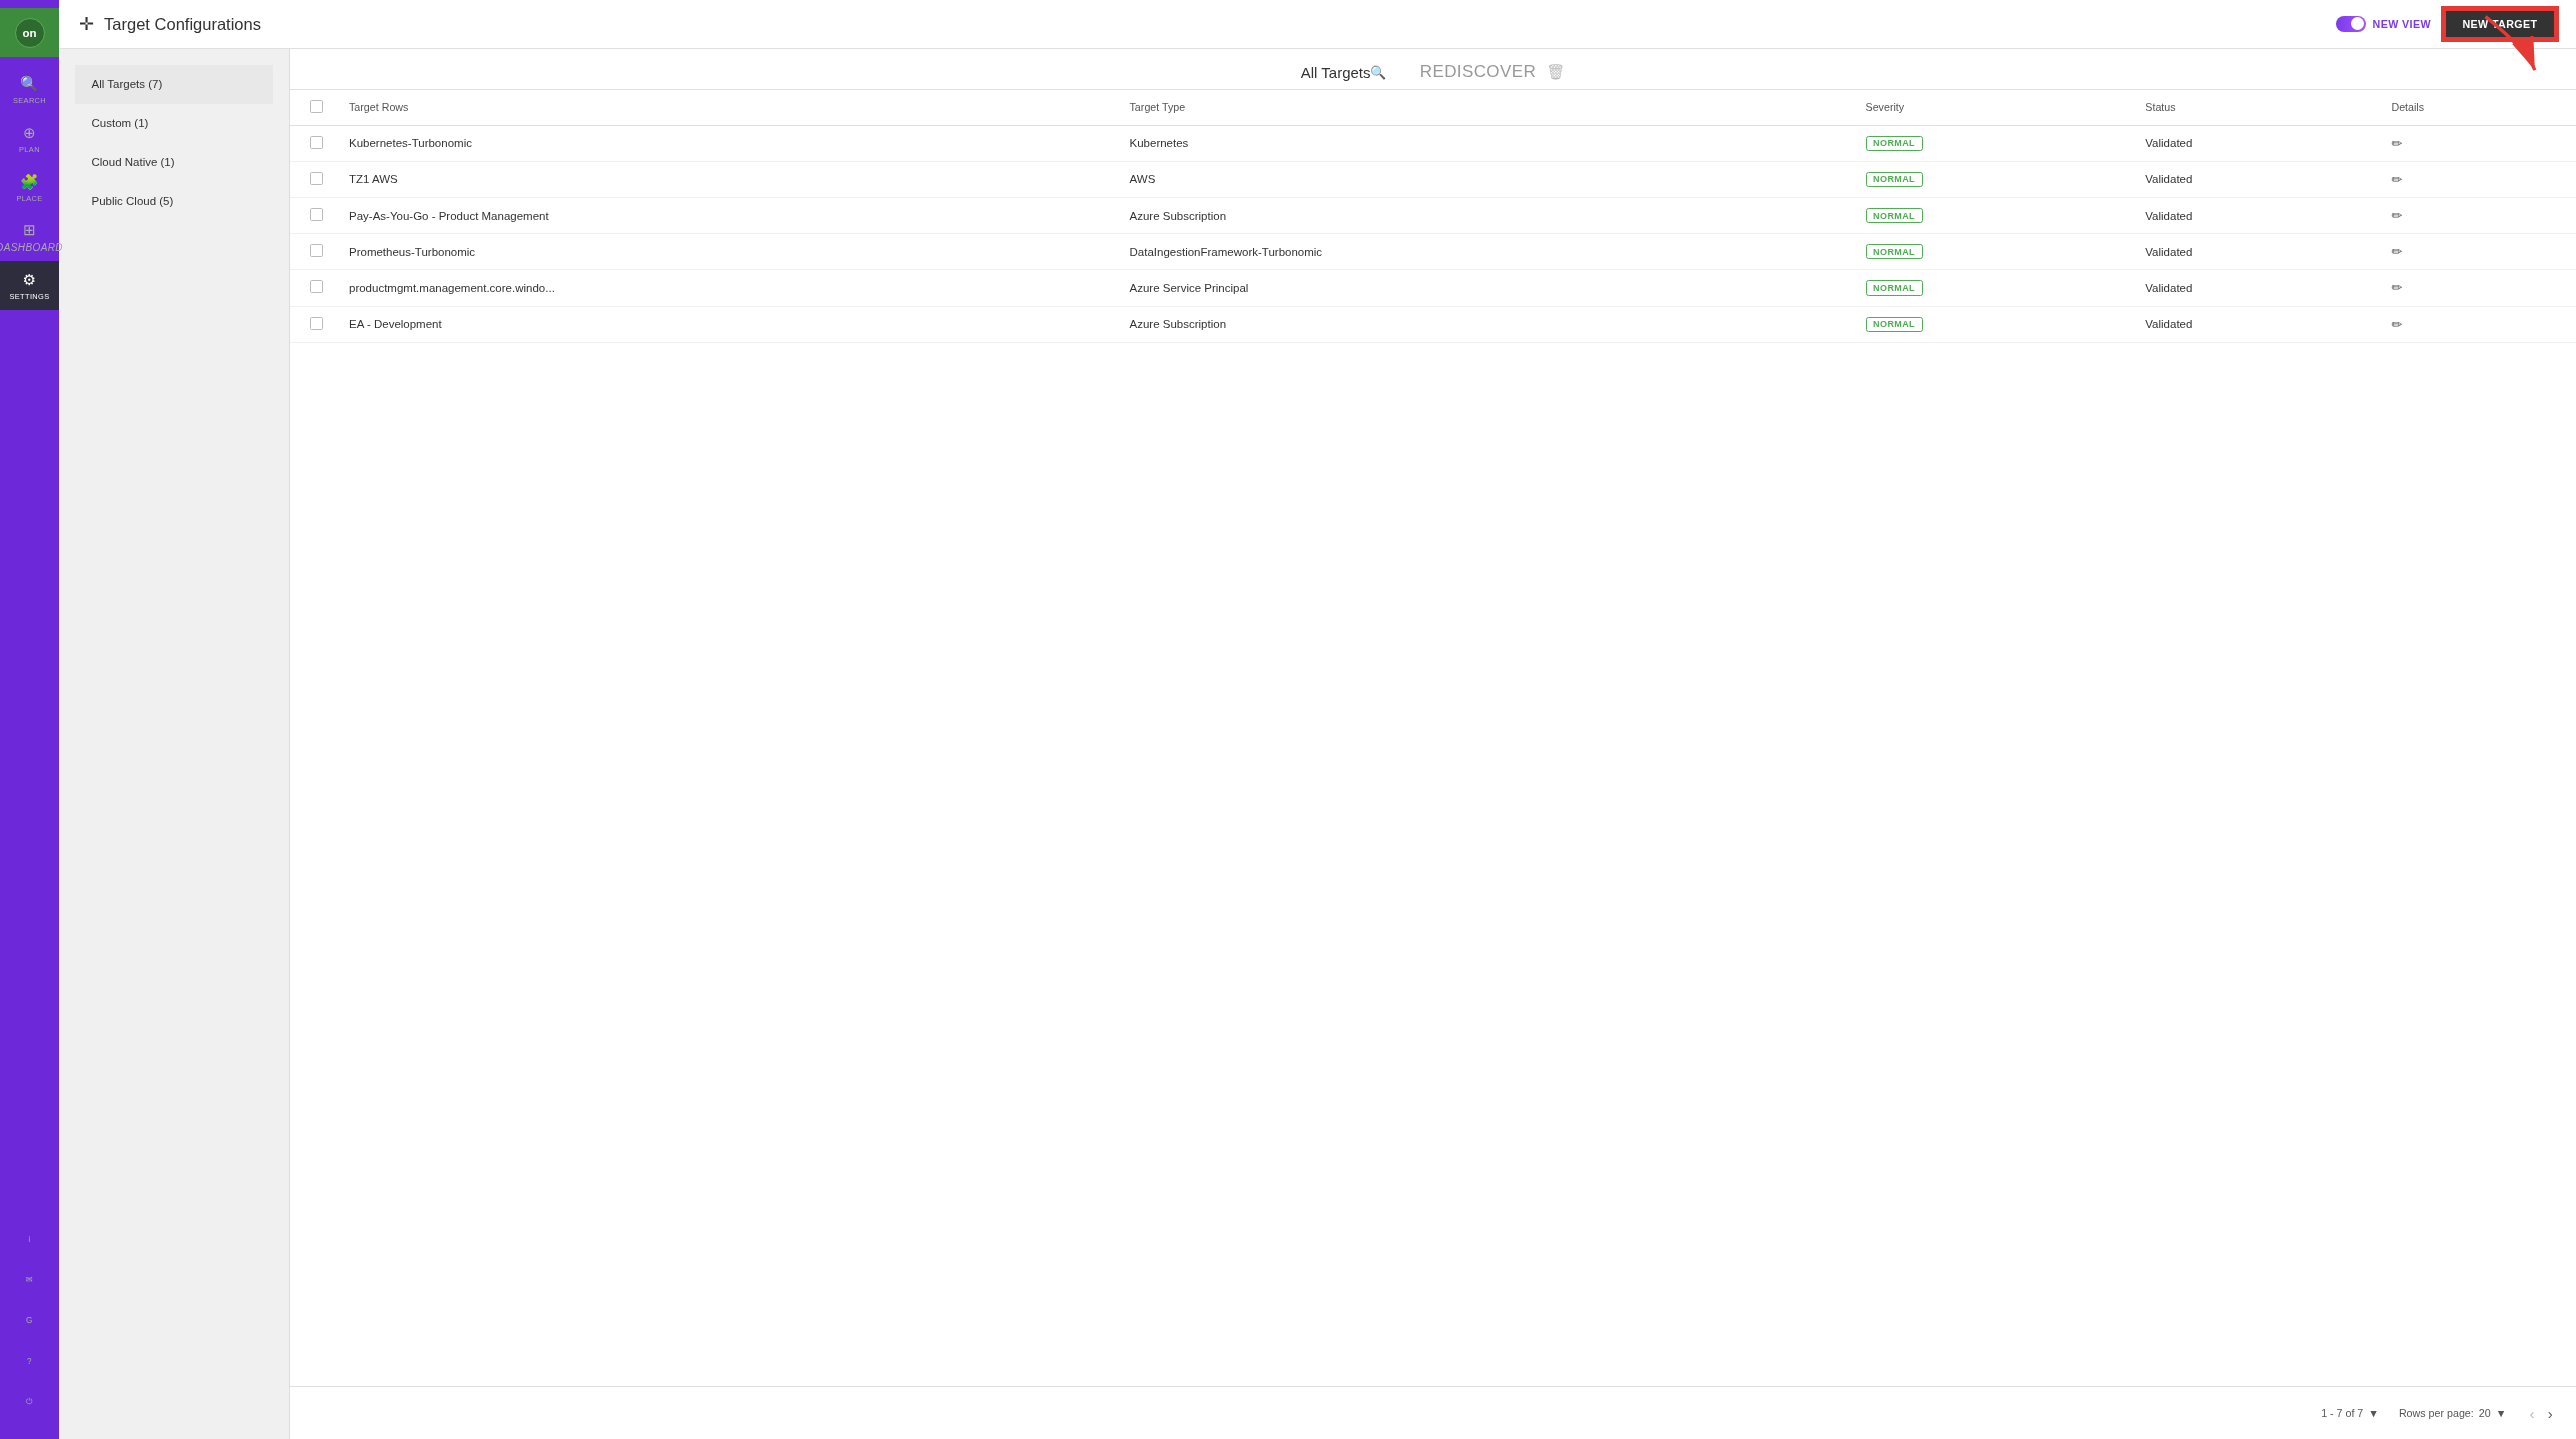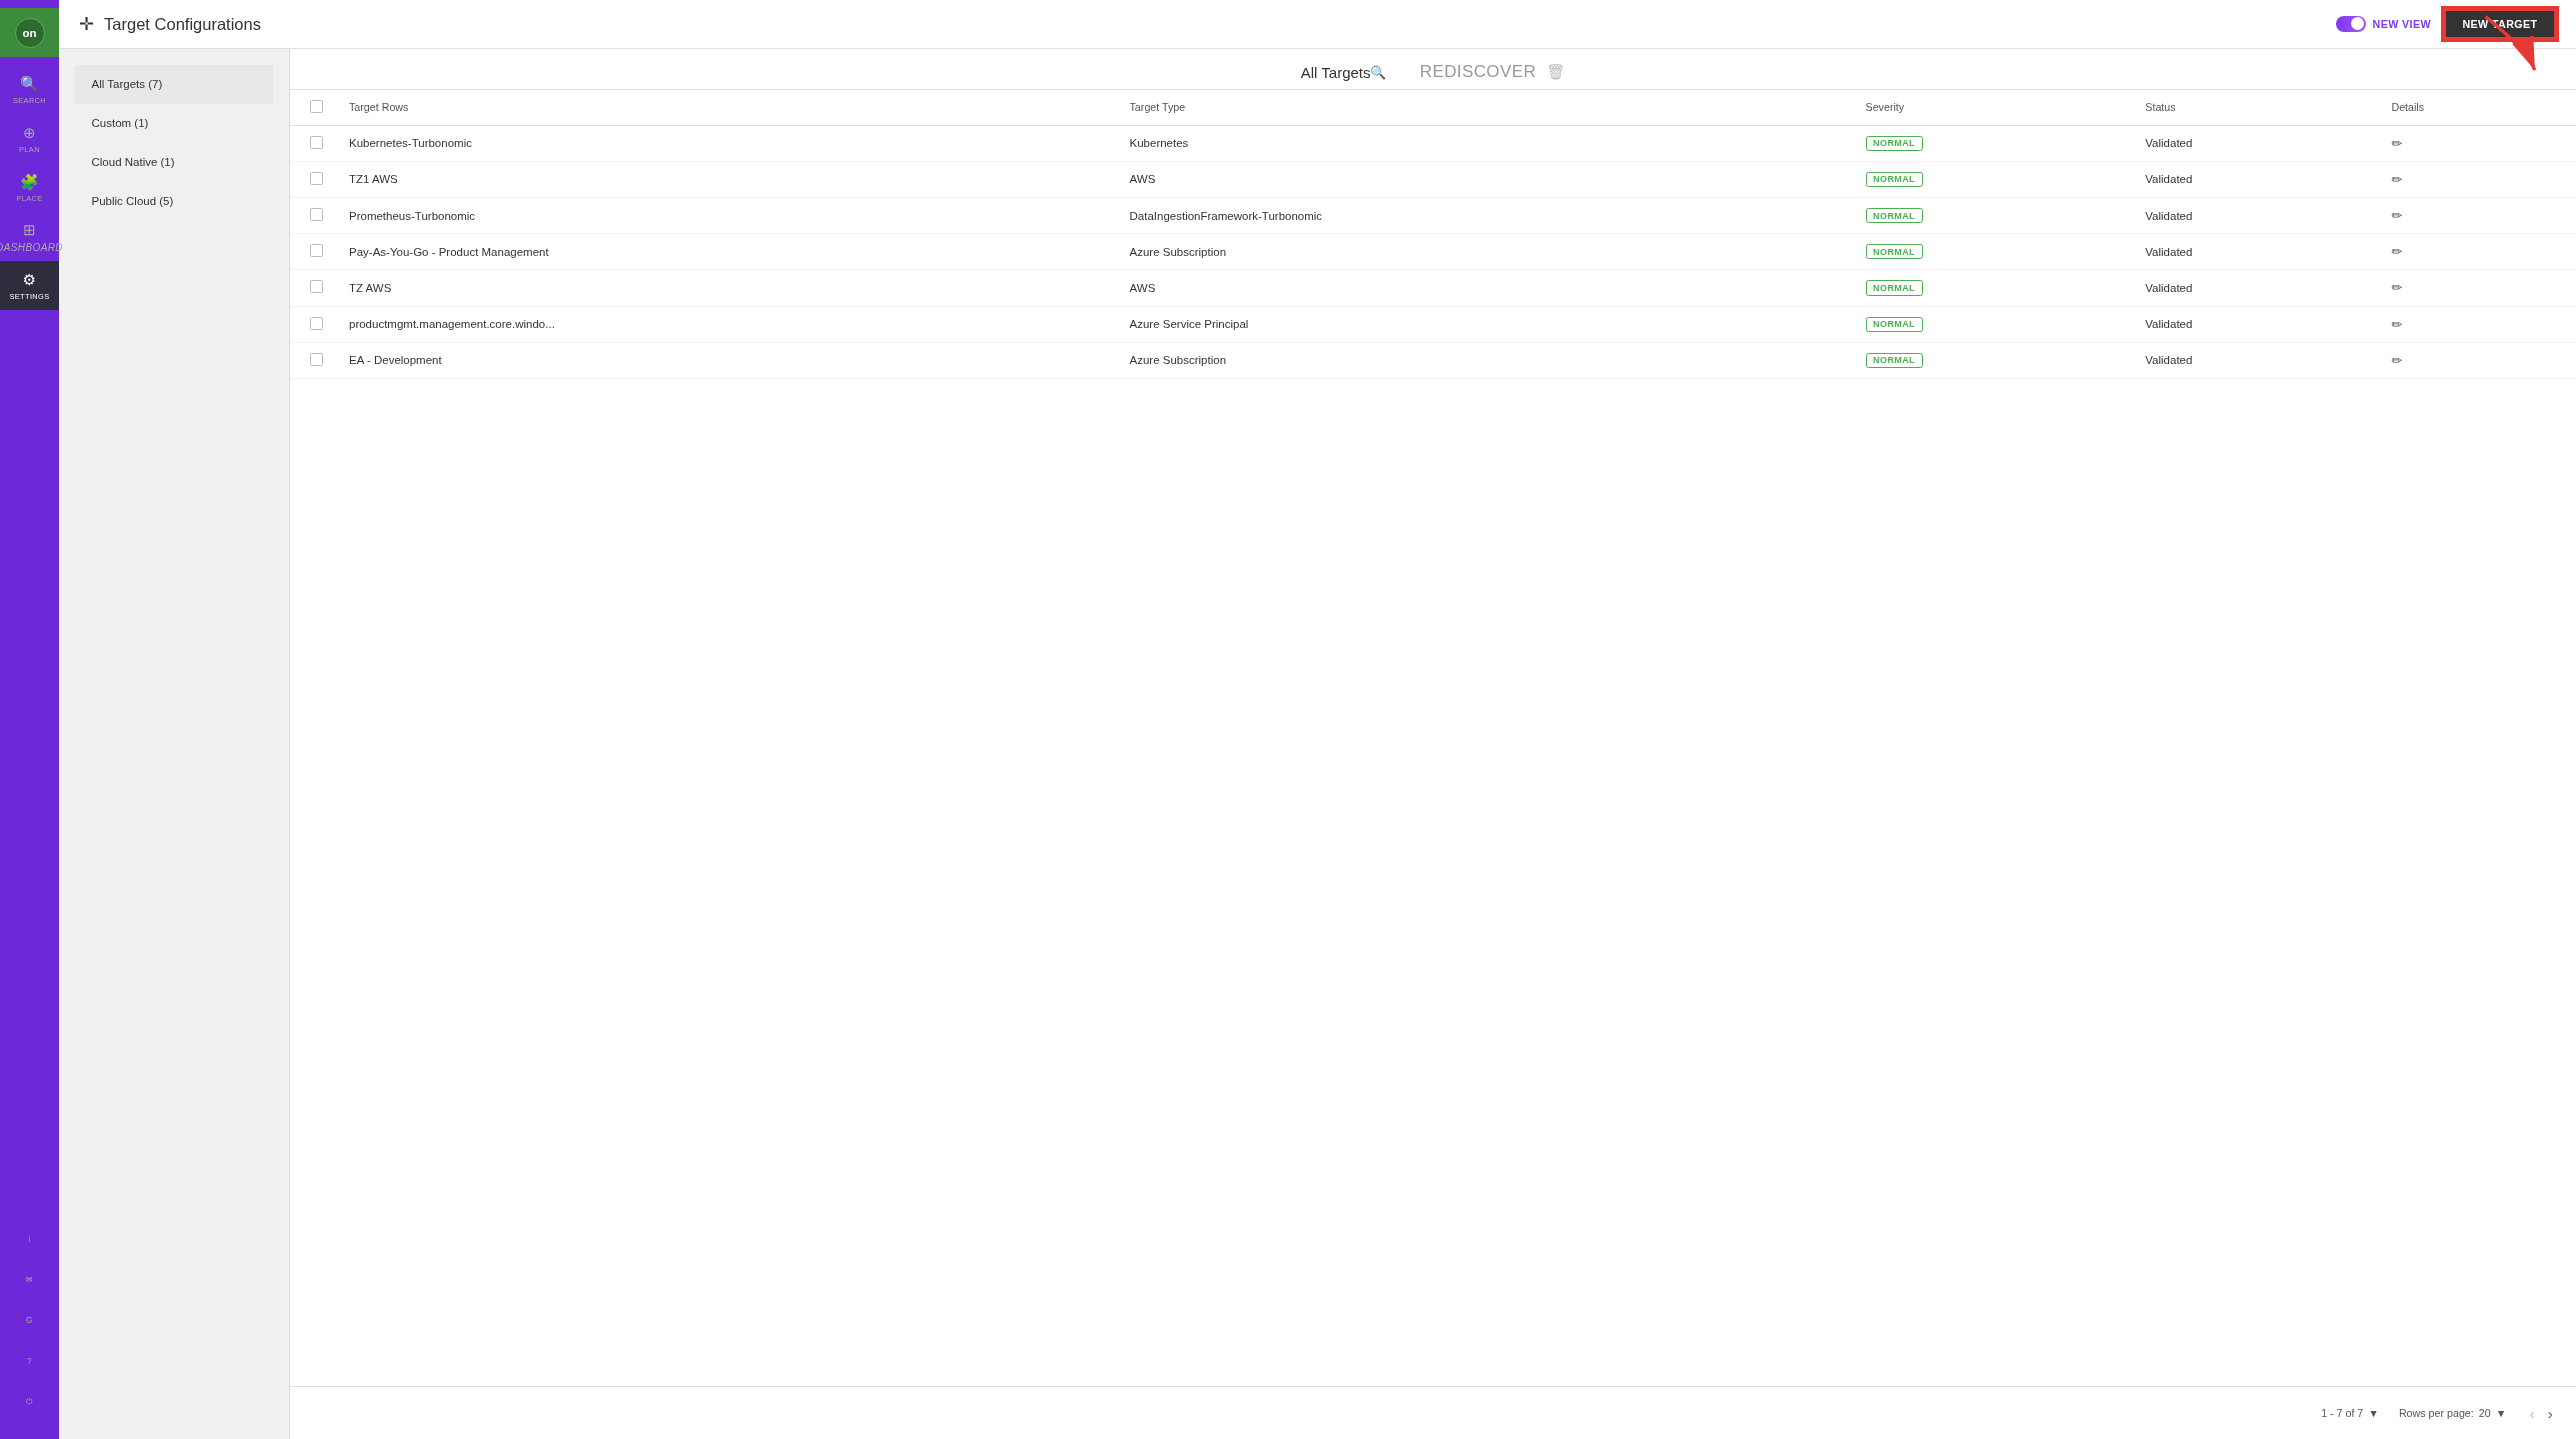--- a/index.html
+++ b/index.html
@@ -447,50 +447,36 @@
     </td>
     <td>Validated</td>
     <td>
       <span class="edit-icon">✏</span>
     </td>
   </tr>
               <tr>
     <td>
       <div class="checkbox"></div>
     </td>
+    <td>Pay-As-You-Go - Product Management</td>
+    <td>Azure Subscription</td>
+    <td>
+      <span class="severity-badge">NORMAL</span>
+    </td>
+    <td>Validated</td>
+    <td>
+      <span class="edit-icon">✏</span>
+    </td>
+  </tr>
+              <tr>
+    <td>
+      <div class="checkbox"></div>
+    </td>
     <td>Prometheus-Turbonomic</td>
     <td>DataIngestionFramework-Turbonomic</td>
-    <td>
-      <span class="severity-badge">NORMAL</span>
-    </td>
-    <td>Validated</td>
-    <td>
-      <span class="edit-icon">✏</span>
-    </td>
-  </tr>
-              <tr>
-    <td>
-      <div class="checkbox"></div>
-    </td>
-    <td>Pay-As-You-Go - Product Management</td>
-    <td>Azure Subscription</td>
-    <td>
-      <span class="severity-badge">NORMAL</span>
-    </td>
-    <td>Validated</td>
-    <td>
-      <span class="edit-icon">✏</span>
-    </td>
-  </tr>
-              <tr>
-    <td>
-      <div class="checkbox"></div>
-    </td>
-    <td>TZ AWS</td>
-    <td>AWS</td>
     <td>
       <span class="severity-badge">NORMAL</span>
     </td>
     <td>Validated</td>
     <td>
       <span class="edit-icon">✏</span>
     </td>
   </tr>
               <tr>
     <td>

